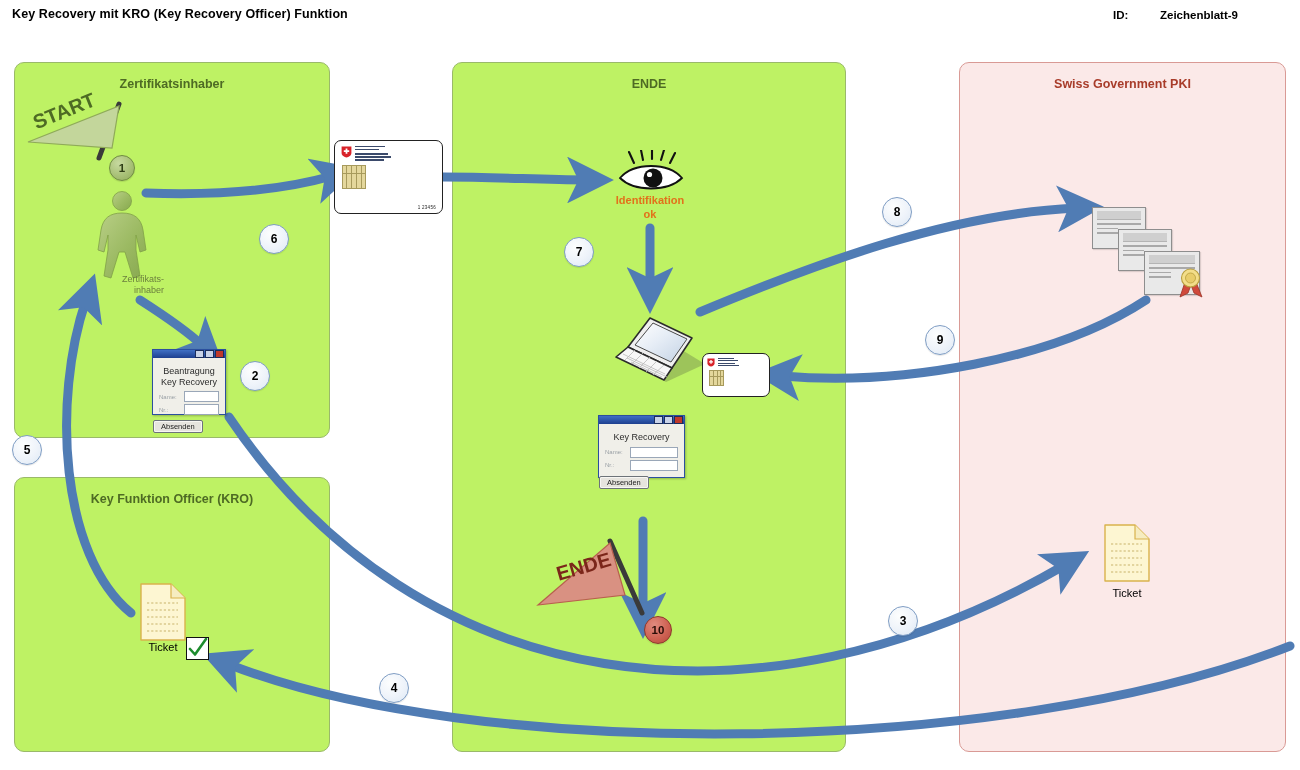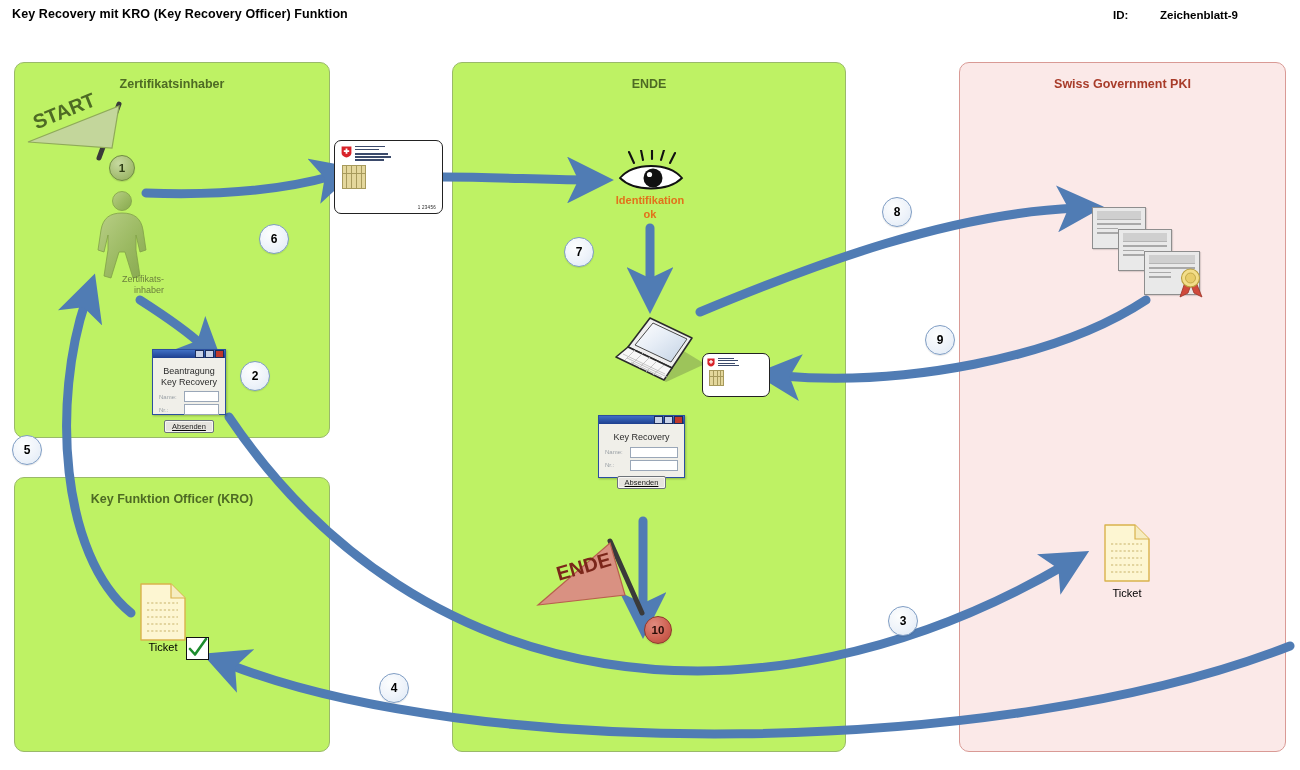--- a/index.html
+++ b/index.html
@@ -116,21 +116,21 @@
   }
   .windlg .tbar b.close{background:#c0392b;}
   .windlg .dlg-title{
     text-align:center;font-size:9px;color:#2b2b2b;line-height:10.5px;padding:8px 2px 2px;
   }
   .windlg .row{display:flex;align-items:center;gap:3px;padding:0 6px;margin-top:2px;}
   .windlg .row span{font-size:6px;color:#9aa0a6;width:22px;}
   .windlg .row em{
     flex:1;height:9px;background:#fff;border:1px solid #9aa7b8;display:block;
   }
-  .windlg .btnrow{display:flex;justify-content:center;margin-top:5px;text-decoration:underline;}
+  .windlg .btnrow{display:flex;justify-content:flex-start;margin-top:5px;}
   .windlg .btn{
     font-size:7.5px;color:#222;background:#e6e4de;border:1px solid #6d7379;
     border-radius:2px;padding:1px 7px;box-shadow:inset 0 0 0 1px #f7f6f3;
   }
 
   
   .certdoc{
     position:absolute;background:#e9e9e9;border:1px solid #8e8e8e;box-sizing:border-box;
     box-shadow:1px 1px 1px rgba(0,0,0,.12);
   }

